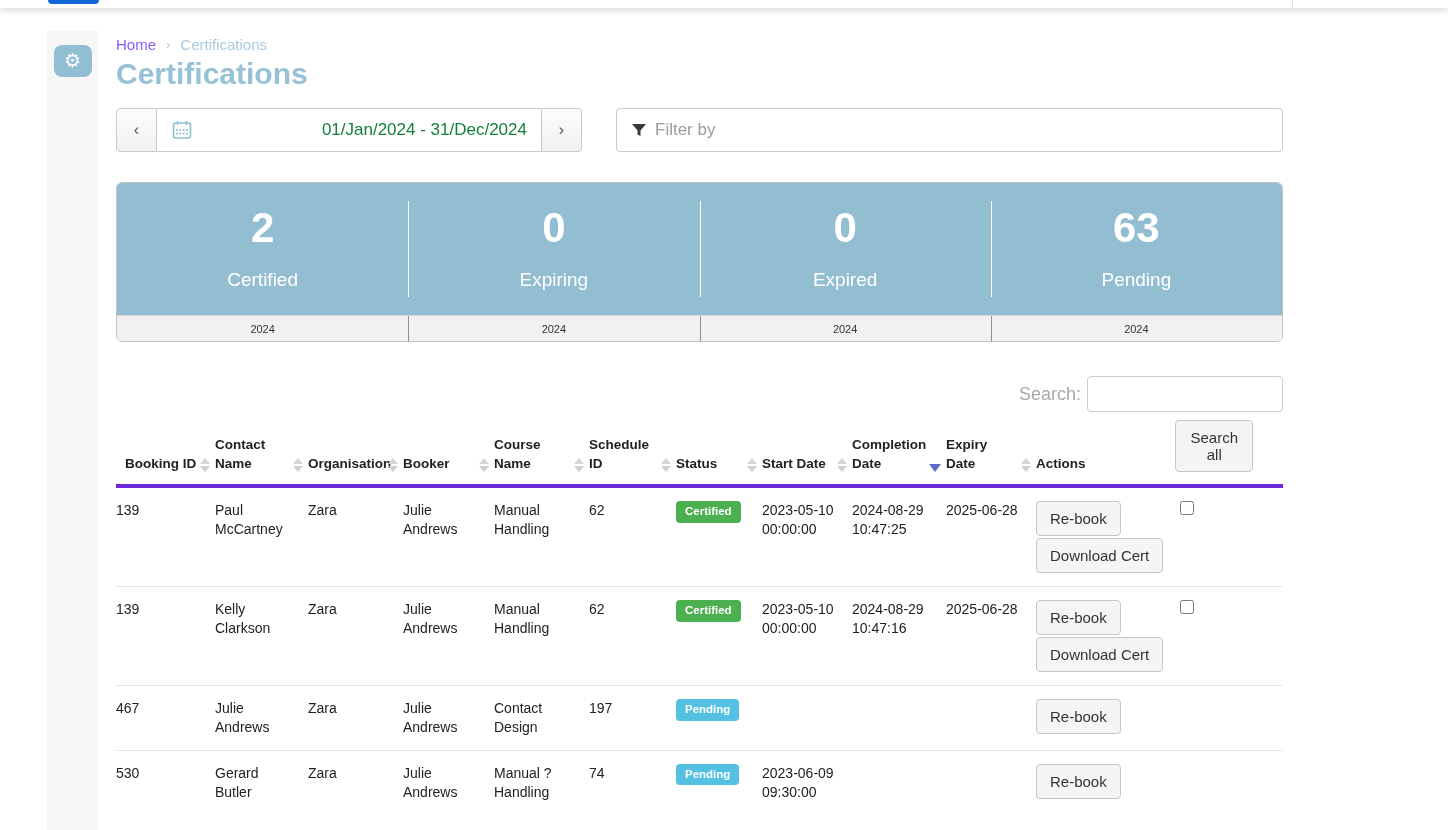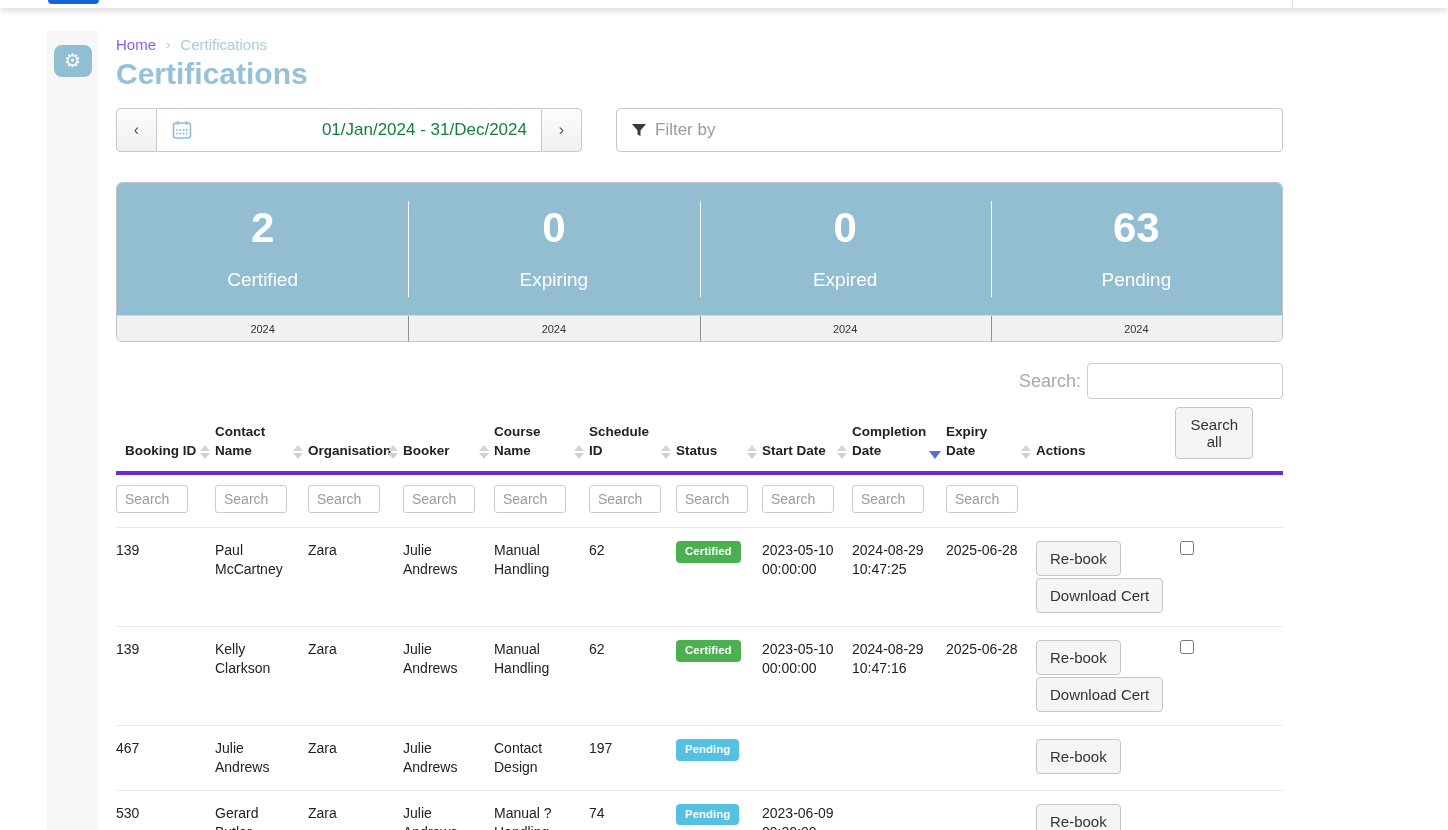--- a/index.html
+++ b/index.html
@@ -55,21 +55,21 @@
   .stat-value { font-size: 42px; font-weight: bold; line-height: 1; }
   .stat-label { margin-top: 20px; font-size: 19px; }
   .stats-bottom { display: grid; grid-template-columns: repeat(4, 1fr); background: #f1f1f1;
     border-top: 1px solid #d6d6d6; height: 26px; }
   .stat-year { position: relative; display: flex; align-items: center; justify-content: center;
     font-size: 11px; color: #333; }
   .stat-year + .stat-year::before { content: ""; position: absolute; left: 0; top: 0; bottom: 0;
     width: 1px; background: #8f8f8f; }
 
   
-  .search-row { margin-top: 21px; display: flex; justify-content: flex-end; align-items: center; gap: 6px; }
+  .search-row { margin-top: 34px; display: flex; justify-content: flex-end; align-items: center; gap: 6px; }
   .search-label { color: #a9a9a9; font-size: 18px; }
   .search-row input { width: 196px; height: 36px; border: 1px solid #ccc; border-radius: 4px;
     padding: 0 10px; font-size: 15px; font-family: "Liberation Sans", sans-serif; }
 
   
   table { width: 100%; border-collapse: collapse; table-layout: fixed; margin-top: 2px; }
   thead th { text-align: left; vertical-align: bottom; font-size: 13.5px; font-weight: bold;
     color: #222; padding: 6px 16px 10px 0; position: relative; border-bottom: 4px solid #6d28d9;
     line-height: 1.4; }
   th.first, td.first { padding-left: 9px; }
@@ -244,34 +244,20 @@
         <th><span>Completion Date</span><span class="sort-active"></span></th>
         <th><span>Expiry Date</span><span class="sort">
               <i class="up"></i>
               <i class="down"></i>
             </span></th>
         <th><span>Actions</span></th>
         <th>
           <button class="select-all-btn">Search all</button>
         </th>
       </tr>
-      <tr class="filter-row">
-        <td class="first"><input type="text" placeholder="Search" style=""></td>
-        <td><input type="text" placeholder="Search" style=""></td>
-        <td><input type="text" placeholder="Search" style=""></td>
-        <td><input type="text" placeholder="Search" style=""></td>
-        <td><input type="text" placeholder="Search" style=""></td>
-        <td><input type="text" placeholder="Search" style=""></td>
-        <td><input type="text" placeholder="Search" style=""></td>
-        <td><input type="text" placeholder="Search" style=""></td>
-        <td><input type="text" placeholder="Search" style=""></td>
-        <td><input type="text" placeholder="Search" style=""></td>
-        <td></td>
-          <td></td>
-      </tr>
     </thead>
     <tbody class="rows">
       <tr>
         <td class="first">139</td>
         <td>Paul McCartney</td>
         <td>Zara</td>
         <td>Julie Andrews</td>
         <td>Manual Handling</td>
         <td>62</td>
         <td><span class="badge badge-certified">Certified</span></td>

